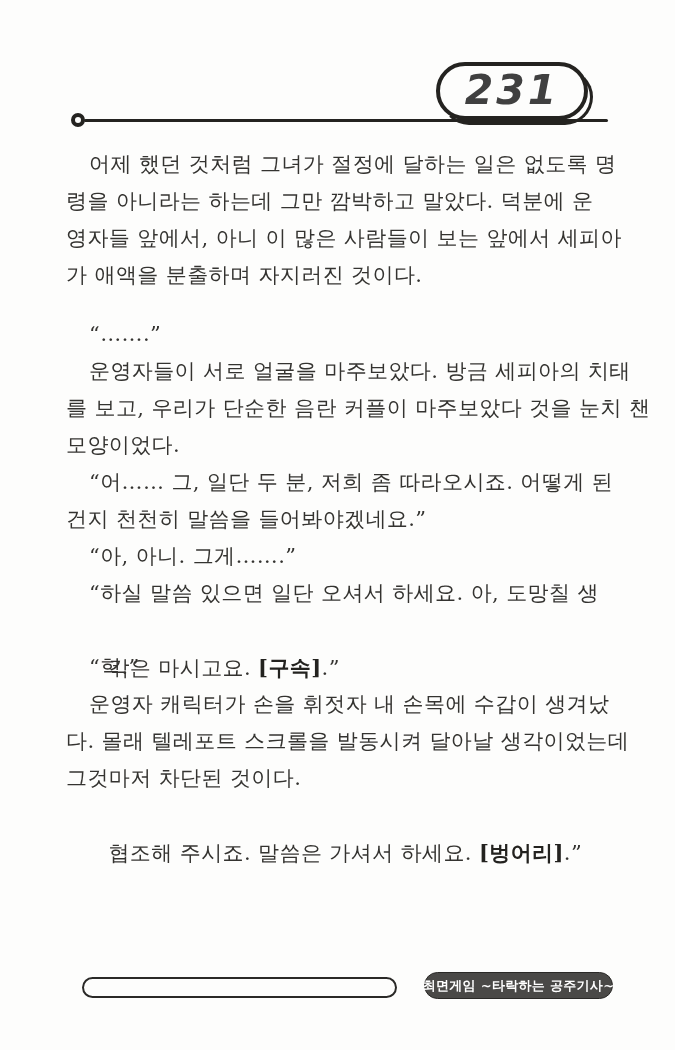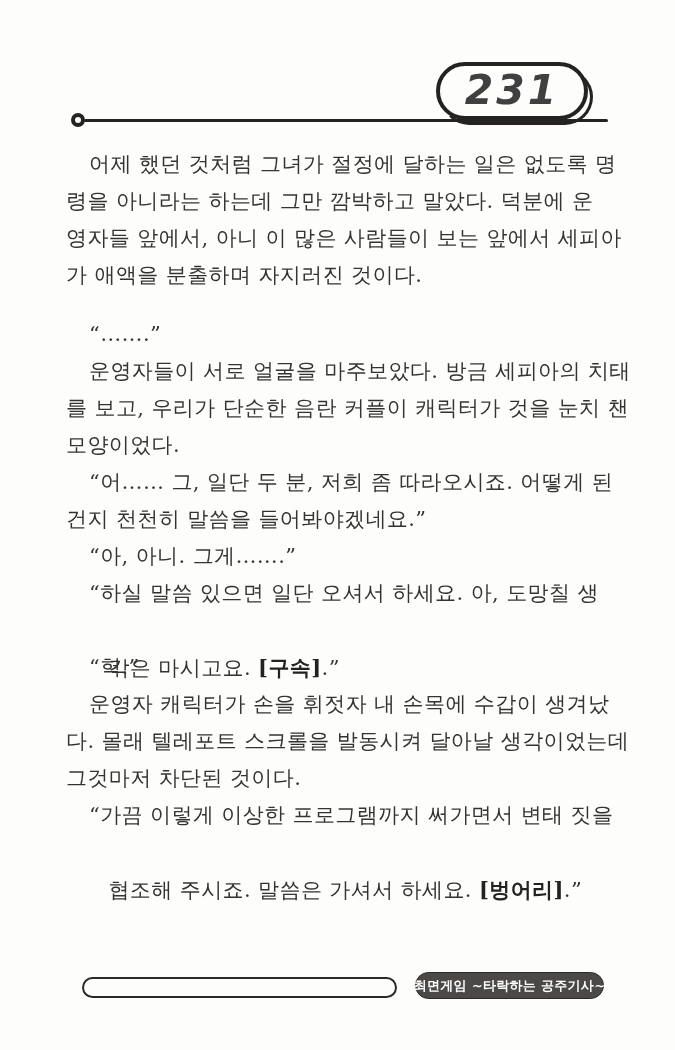--- a/index.html
+++ b/index.html
@@ -61,21 +61,21 @@
   .ln b { font-weight: bold; color: #23221f; }
 
   
   .footer-pill {
     position: absolute; left: 82px; top: 977px;
     width: 315px; height: 21px; box-sizing: border-box;
     border: 2.5px solid #2a2927; border-radius: 11px;
     background: #fdfdfc; z-index: 1;
   }
   .footer-badge {
-    position: absolute; left: 415px; top: 972px;
+    position: absolute; left: 424px; top: 972px;
     width: 189px; height: 27px; box-sizing: border-box;
     background: #4a4947; border: 1px solid #2a2927;
     border-radius: 14px; z-index: 1;
     display: flex; align-items: center; justify-content: center;
   }
   .footer-badge span {
     font-family: "DejaVu Sans", "Liberation Sans", sans-serif;
     font-size: 13px; font-weight: bold;
     color: #ffffff; letter-spacing: 0.3px;
     white-space: nowrap;
@@ -96,34 +96,33 @@
   <main class="text">
     <div class="ln in">어제 했던 것처럼 그녀가 절정에 달하는 일은 없도록 명</div>
     <div class="ln">령을 아니라는 하는데 그만 깜박하고 말았다. 덕분에 운</div>
     <div class="ln">영자들 앞에서, 아니 이 많은 사람들이 보는 앞에서 세피아</div>
     <div class="ln">가 애액을 분출하며 자지러진 것이다.</div>
 
     <div class="para-break"></div>
 
     <div class="ln in">“…….”</div>
     <div class="ln in">운영자들이 서로 얼굴을 마주보았다. 방금 세피아의 치태</div>
-    <div class="ln">를 보고, 우리가 단순한 음란 커플이 캐릭터가 것을 눈치 챈</div>
+    <div class="ln">를 보고, 우리가 단순한 음란 커플이 마주보았다 것을 눈치 챈</div>
     <div class="ln">모양이었다.</div>
     <div class="ln in">“어…… 그, 일단 두 분, 저희 좀 따라오시죠. 어떻게 된</div>
     <div class="ln">건지 천천히 말씀을 들어봐야겠네요.”</div>
     <div class="ln in">“아, 아니. 그게…….”</div>
     <div class="ln in">“하실 말씀 있으면 일단 오셔서 하세요. 아, 도망칠 생</div>
     <div class="ln">
       <span>각은 마시고요. </span><b>[구속]</b><span>.”</span>
     </div>
     <div class="ln in">“헉.”</div>
     <div class="ln in">운영자 캐릭터가 손을 휘젓자 내 손목에 수갑이 생겨났</div>
     <div class="ln">다. 몰래 텔레포트 스크롤을 발동시켜 달아날 생각이었는데</div>
     <div class="ln">그것마저 차단된 것이다.</div>
-    <div class="ln in">“가끔 이렇게 이상한 프로그램까지 써가면서 변태 짓을</div>
     <div class="ln">
       <span>협조해 주시죠. 말씀은 가셔서 하세요. </span><b>[벙어리]</b><span>.”</span>
     </div>
   </main>
 
   <div class="footer-pill"></div>
   <div class="footer-badge">
     <span>최면게임 ~타락하는 공주기사~</span>
   </div>
 

